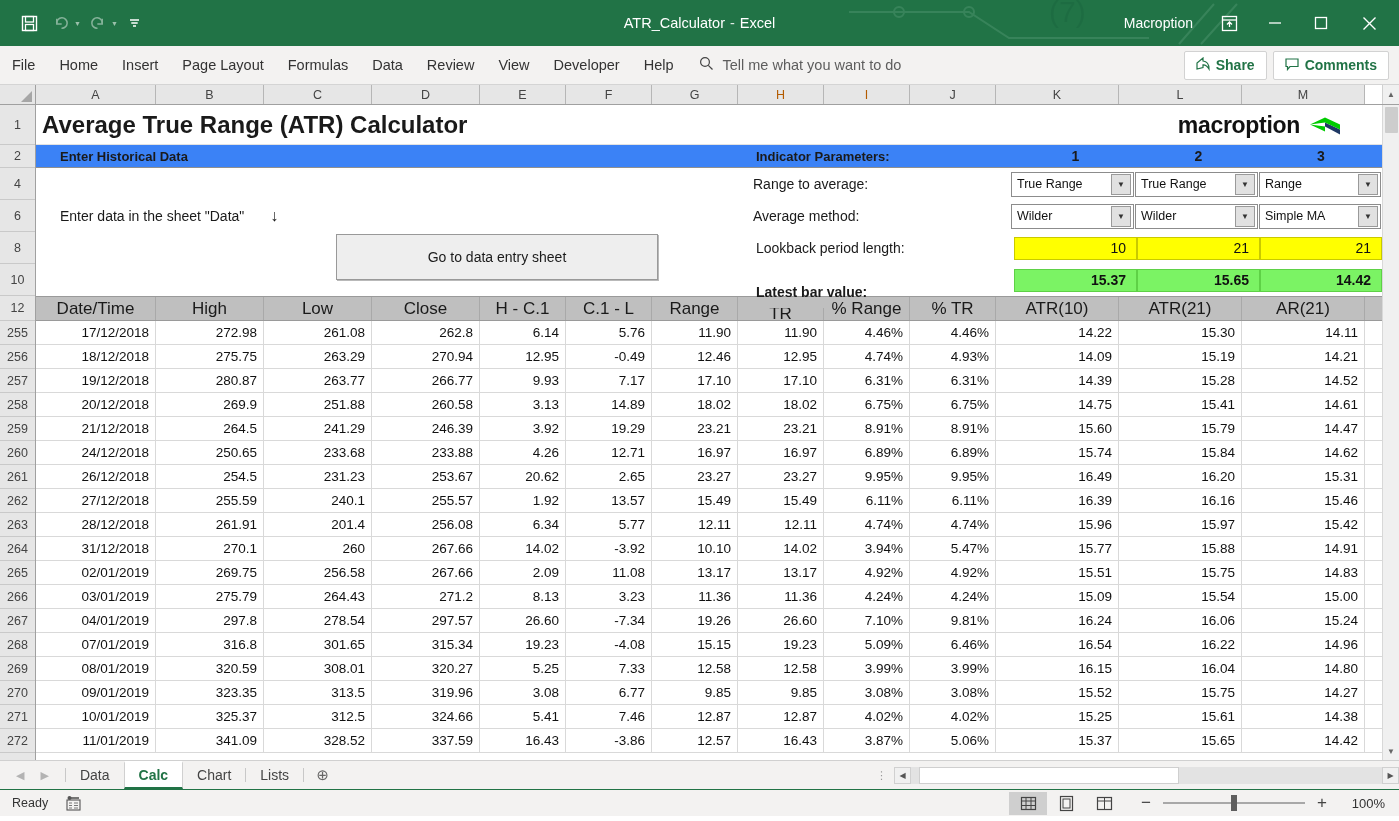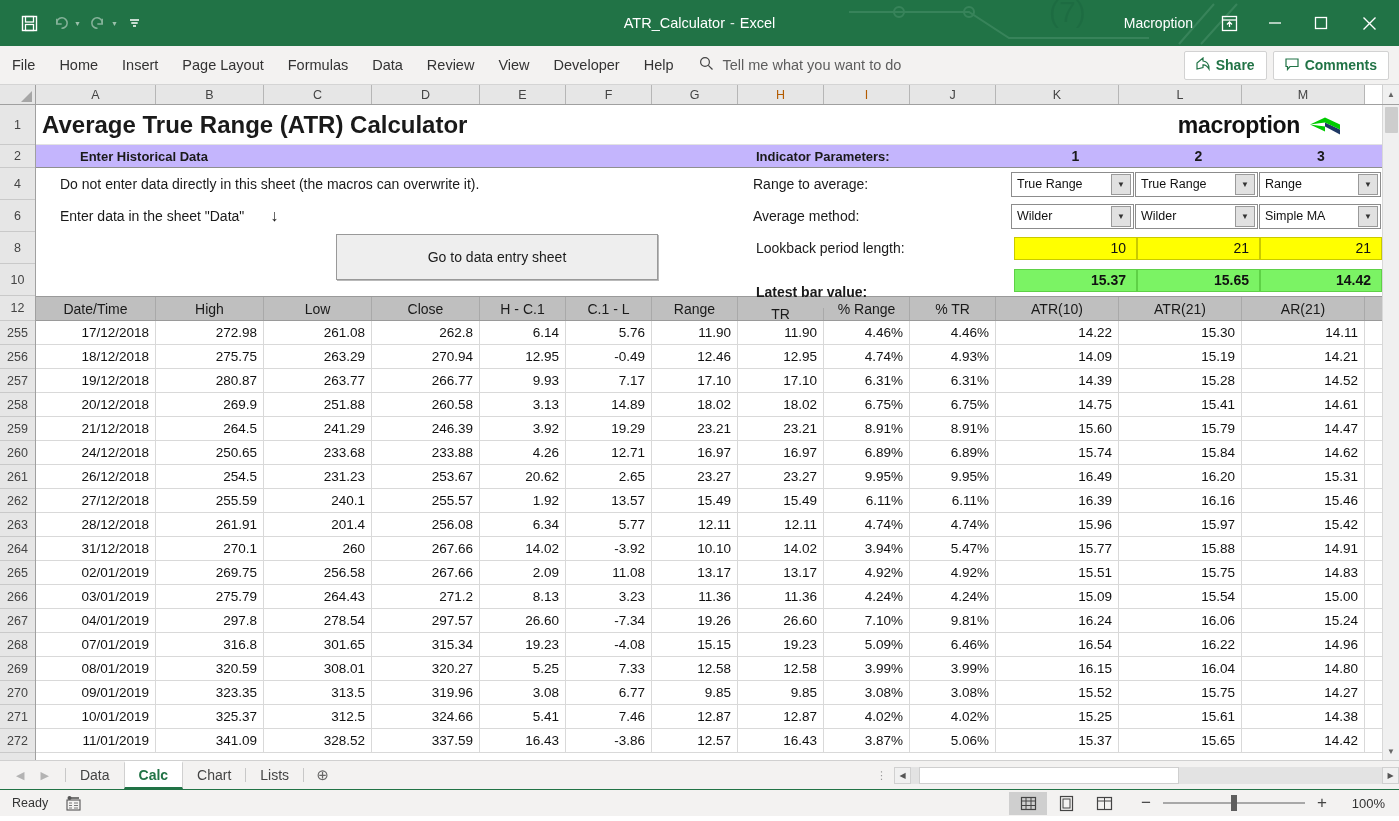--- a/index.html
+++ b/index.html
@@ -122,24 +122,23 @@
     height: 40px; display: flex; align-items: center;
     font-size: 24px; font-weight: bold; color: #1a1a1a; padding-left: 6px;
     border-bottom: 1px solid #e2e2e2; position: relative;
   }
   .logo {
     position: absolute; right: 40px; top: 50%; transform: translateY(-50%);
     display: flex; align-items: center; gap: 8px;
     font-size: 23px; font-weight: bold; color: #111; letter-spacing: -.3px;
   }
   .r-band {
-    height: 23px; background: #c4b5fd; display: flex; align-items: center;
+    height: 23px; background: #3b82f6; display: flex; align-items: center;
     font-size: 13px; font-weight: bold; color: #1a1a1a;
     border-bottom: 1px solid #8f8f8f;
-    padding-left: 20px;
   }
   .band-left { padding-left: 24px; }
   .band-num { flex: none; text-align: center; font-size: 14px; }
 
   .r-plain { display: flex; align-items: center; font-size: 14px; color: #1a1a1a; }
 
   .lbl { padding-left: 24px; font-size: 14px; color: #1a1a1a; }
   .lbl.b { font-weight: bold; }
 
   .ddl {
@@ -161,21 +160,21 @@
   .gcell {
     background: #7bf364; border: 1px solid #5ed146; height: 23px;
     display: flex; align-items: center; justify-content: flex-end;
     padding-right: 10px; font-size: 14px; font-weight: bold; color: #111;
   }
   .thead {
     background: #bfbfbf; height: 25px; display: flex;
     border-bottom: 1px solid #9a9a9a; border-top: 1px solid #9a9a9a;
   }
   .thead .cell {
-    justify-content: center; font-size: 14px; color: #1a1a1a;
+    justify-content: center; font-size: 17px; color: #1a1a1a;
     border-right: 1px solid #a9a9a9;
   }
 
   .btn-goto {
     width: 322px; height: 46px; background: #eeeeee;
     border: 1px solid #999; box-shadow: 1px 1px 0 #b9b9b9;
     display: flex; align-items: center; justify-content: center;
     font-size: 14px; color: #1a1a1a; margin-left: 150px;
   }
 
@@ -410,21 +409,20 @@
       <span class="band-left">Enter Historical Data</span>
       <div style="margin-left:auto;display:flex;align-items:center;">
         <span style="width:262px;padding-left:4px;">Indicator Parameters:</span>
         <span class="band-num" style="width:123px;">1</span>
         <span class="band-num" style="width:123px;">2</span>
         <span class="band-num" style="width:122px;">3</span>
       </div>
     </div>
 
     <div class="r-plain" style="height:32px;">
-      <span class="lbl">Do not enter data directly in this sheet (the macros can overwrite it).</span>
       <div style="margin-left:auto;display:flex;align-items:center;">
         <span class="lbl" style="width:262px;padding-left:4px;">Range to average:</span>
         <div class="ddl" style="width:123px;">
           <span class="v">True Range</span>
           <span class="arrow">▼</span>
         </div>
         <div class="ddl" style="width:123px;">
           <span class="v">True Range</span>
           <span class="arrow">▼</span>
         </div>

